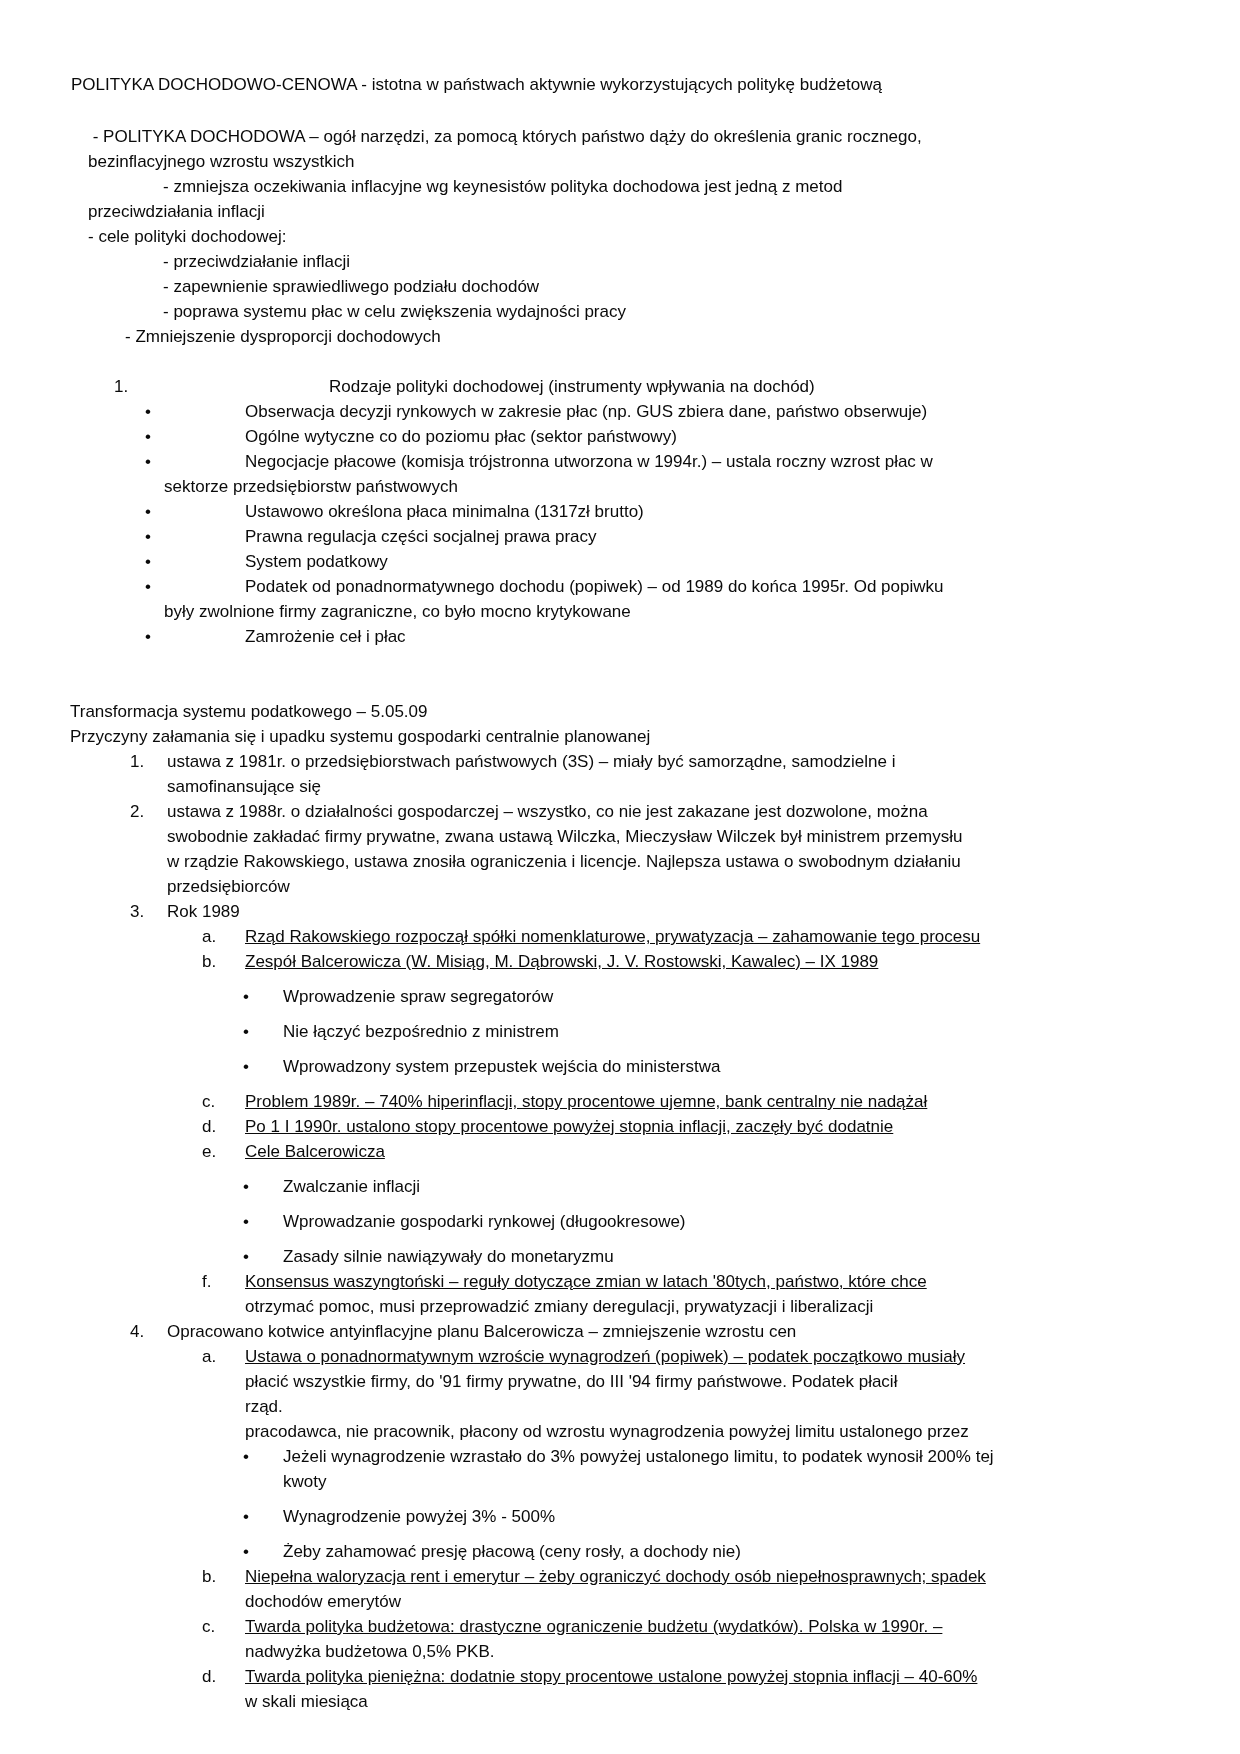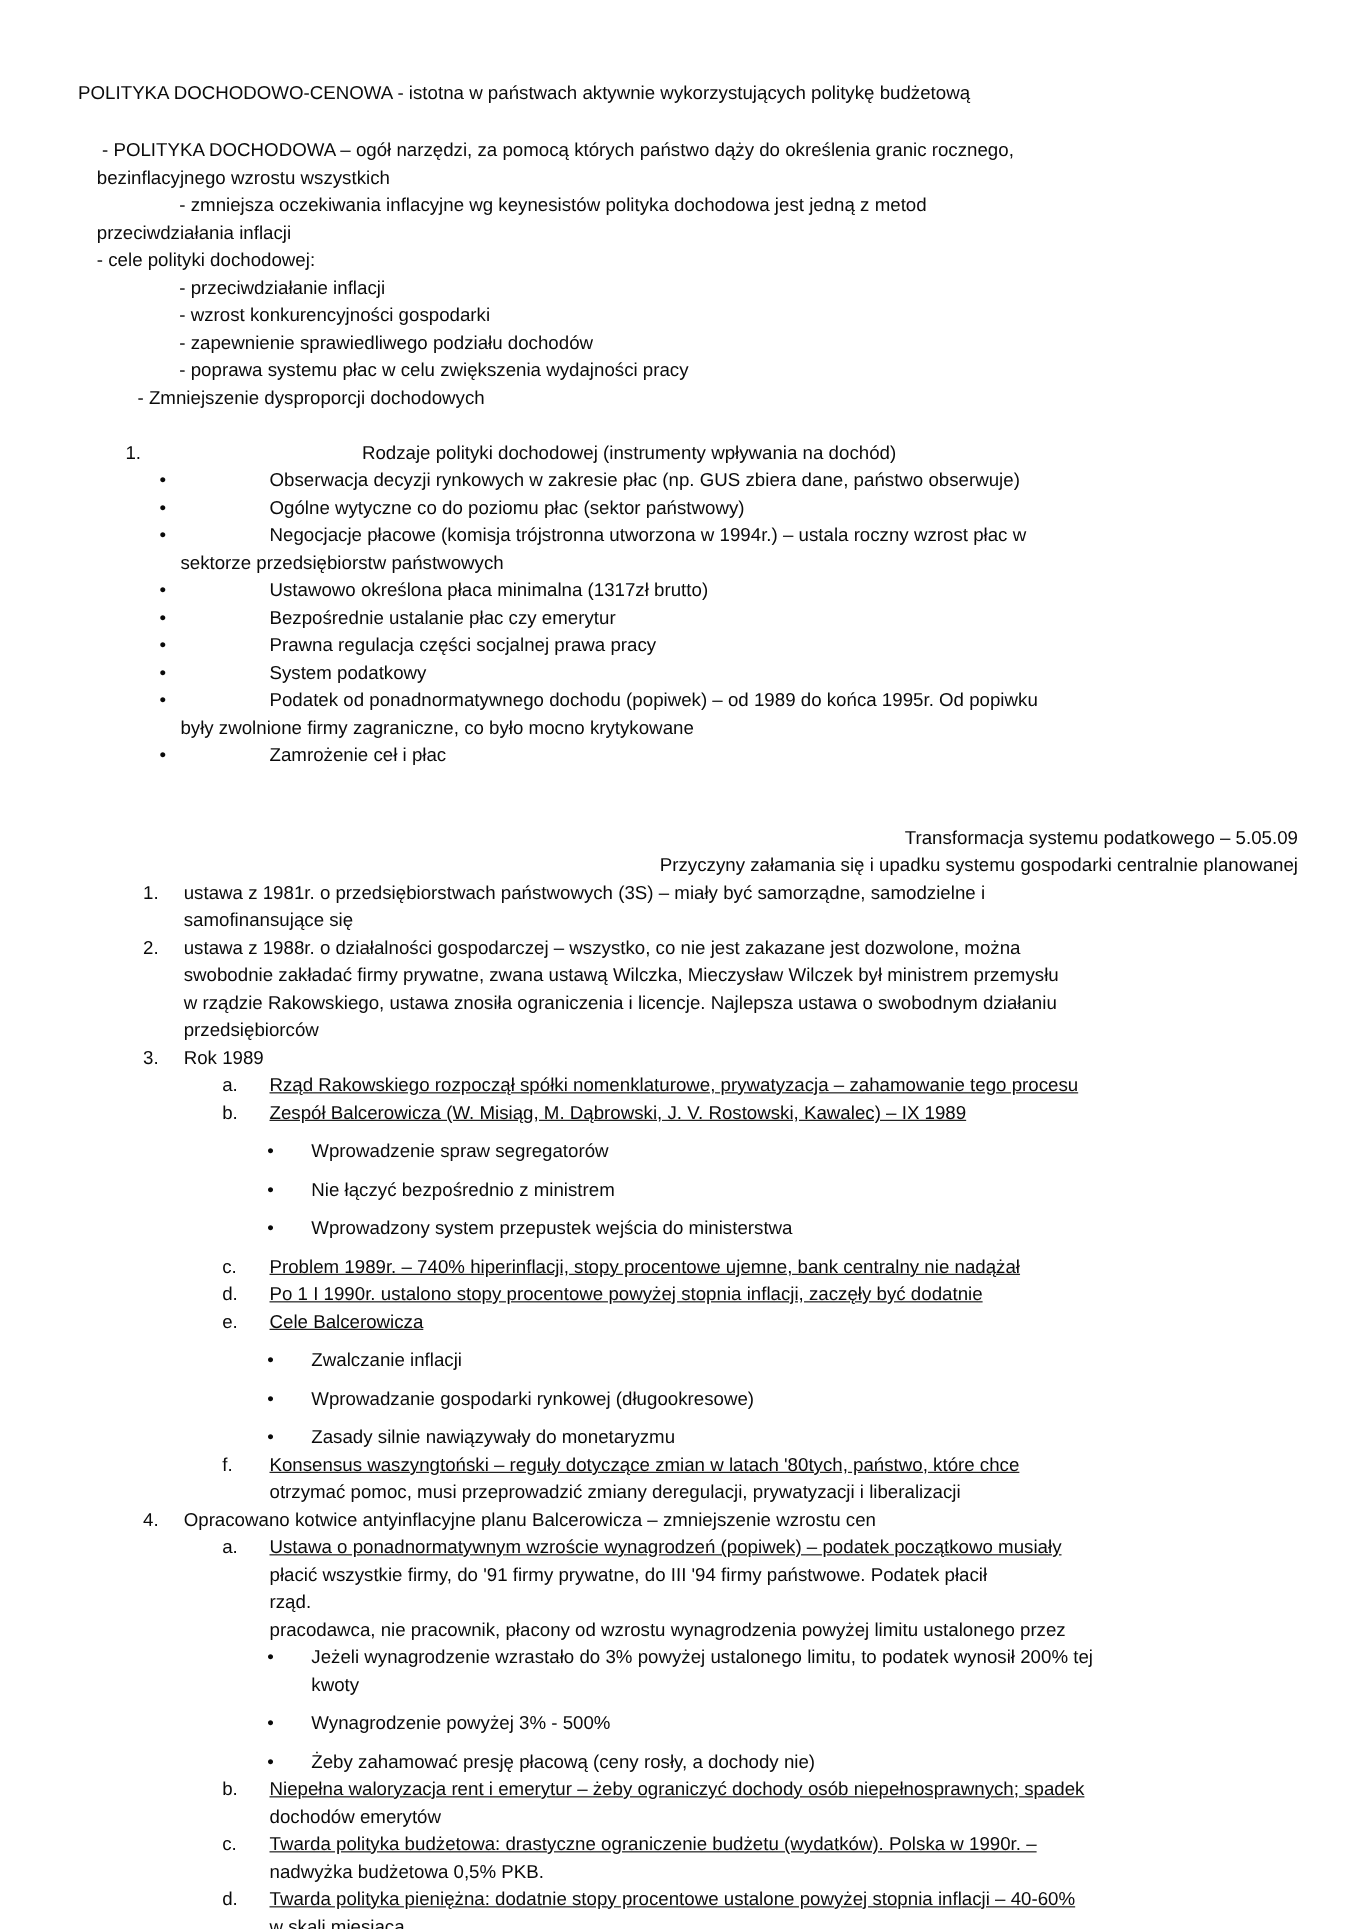--- a/index.html
+++ b/index.html
@@ -16,21 +16,21 @@
     line-height:25px;
     color:#0a0a0a;
   }
   .ln { white-space:pre; }
   .mk { display:inline-block; }
 
   .title  { margin-left:1px; margin-bottom:27px; white-space:pre; }
   .p1     { margin-left:18px; }
   .ind    { margin-left:93px; }
   .ind2   { margin-left:55px; }
-  .h2     { margin-left:0;text-align:right; }
+  .h2     { margin-left:0; }
 
   .num1   { margin-left:44px; }
   .num1 .mk { width:215px; }
 
   .bul1   { margin-left:75px; }
   .bul1 .mk { width:100px; }
   .bcont  { margin-left:94px; }
 
   .onum   { margin-left:60px; }
   .onum .mk { width:37px; }
@@ -53,32 +53,30 @@
 
 <div class="page">
   <div class="title">POLITYKA DOCHODOWO-CENOWA - istotna w państwach aktywnie wykorzystujących politykę budżetową</div>
 
   <div class="ln p1"> - POLITYKA DOCHODOWA – ogół narzędzi, za pomocą których państwo dąży do określenia granic rocznego,</div>
   <div class="ln p1">bezinflacyjnego wzrostu wszystkich</div>
   <div class="ln ind">- zmniejsza oczekiwania inflacyjne wg keynesistów polityka dochodowa jest jedną z metod</div>
   <div class="ln p1">przeciwdziałania inflacji</div>
   <div class="ln p1">- cele polityki dochodowej:</div>
   <div class="ln ind">- przeciwdziałanie inflacji</div>
-  <div class="ln ind">- wzrost konkurencyjności gospodarki</div>
   <div class="ln ind">- zapewnienie sprawiedliwego podziału dochodów</div>
   <div class="ln ind">- poprawa systemu płac w celu zwiększenia wydajności pracy</div>
   <div class="ln ind2">- Zmniejszenie dysproporcji dochodowych</div>
 
   <div class="ln num1 gap-lg"><span class="mk">1.</span><span class="tx">Rodzaje polityki dochodowej (instrumenty wpływania na dochód)</span></div>
   <div class="ln bul1"><span class="mk">•</span><span class="tx">Obserwacja decyzji rynkowych w zakresie płac (np. GUS zbiera dane, państwo obserwuje)</span></div>
   <div class="ln bul1"><span class="mk">•</span><span class="tx">Ogólne wytyczne co do poziomu płac (sektor państwowy)</span></div>
   <div class="ln bul1"><span class="mk">•</span><span class="tx">Negocjacje płacowe (komisja trójstronna utworzona w 1994r.) – ustala roczny wzrost płac w</span></div>
   <div class="ln bcont">sektorze przedsiębiorstw państwowych</div>
   <div class="ln bul1"><span class="mk">•</span><span class="tx">Ustawowo określona płaca minimalna (1317zł brutto)</span></div>
-  <div class="ln bul1"><span class="mk">•</span><span class="tx">Bezpośrednie ustalanie płac czy emerytur</span></div>
   <div class="ln bul1"><span class="mk">•</span><span class="tx">Prawna regulacja części socjalnej prawa pracy</span></div>
   <div class="ln bul1"><span class="mk">•</span><span class="tx">System podatkowy</span></div>
   <div class="ln bul1"><span class="mk">•</span><span class="tx">Podatek od ponadnormatywnego dochodu (popiwek) – od 1989 do końca 1995r. Od popiwku</span></div>
   <div class="ln bcont">były zwolnione firmy zagraniczne, co było mocno krytykowane</div>
   <div class="ln bul1"><span class="mk">•</span><span class="tx">Zamrożenie ceł i płac</span></div>
 
   <div class="ln h2 gap-xl">Transformacja systemu podatkowego – 5.05.09</div>
   <div class="ln h2">Przyczyny załamania się i upadku systemu gospodarki centralnie planowanej</div>
 
   <div class="ln onum"><span class="mk">1.</span><span class="tx">ustawa z 1981r. o przedsiębiorstwach państwowych (3S) – miały być samorządne, samodzielne i</span></div>

